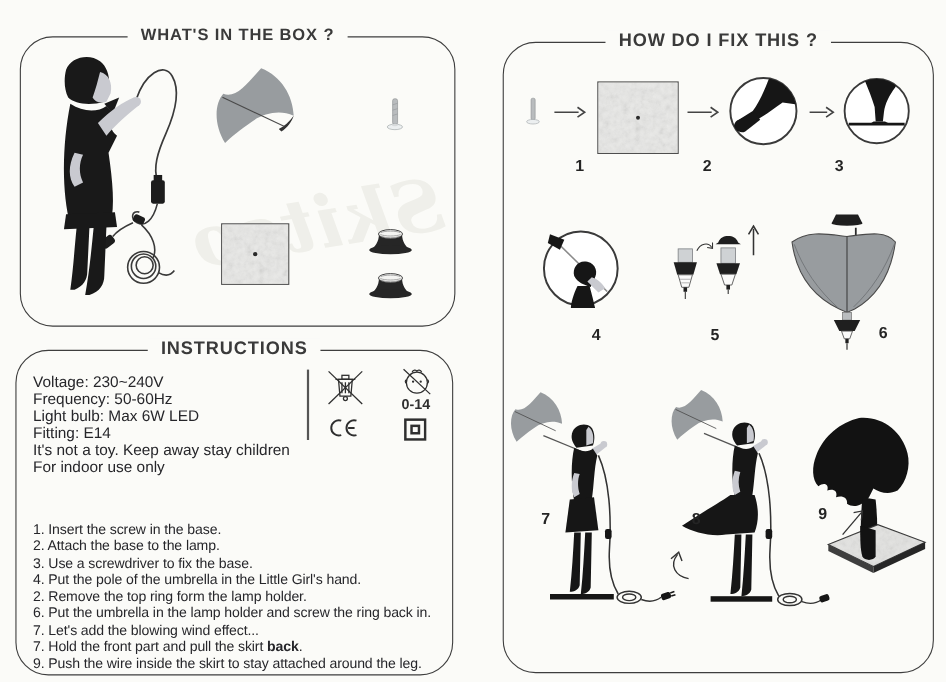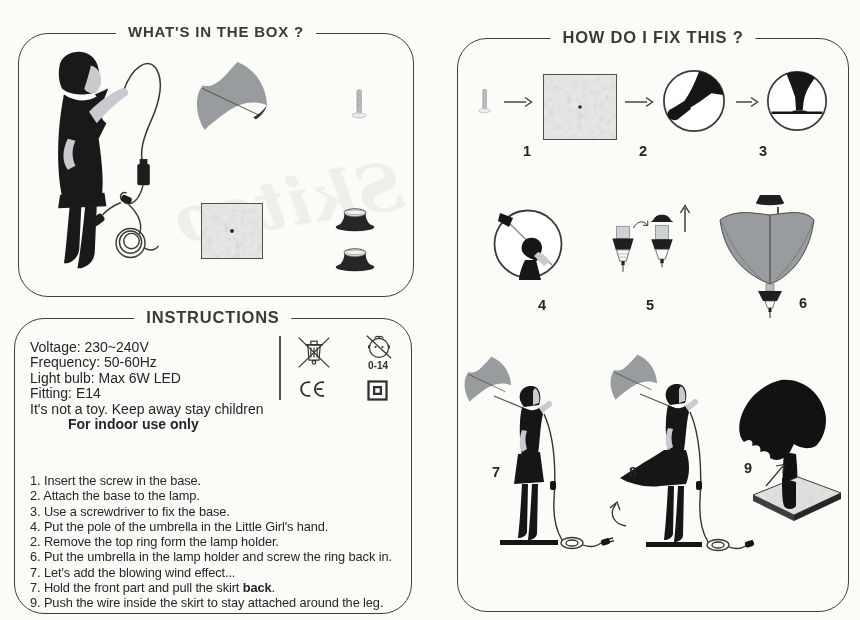--- a/index.html
+++ b/index.html
@@ -6,28 +6,28 @@
   .page{position:relative;width:860px;height:620px;background:#fbfbf8;
         font-family:"Liberation Sans",sans-serif;color:#26262a;overflow:hidden;}
   .box{position:absolute;border:1.6px solid #3e3e3e;border-radius:30px;background:transparent;}
   .legend{position:absolute;top:-11px;left:50%;transform:translateX(-50%);
           background:#fbfbf8;padding:0 12px;white-space:nowrap;font-weight:bold;
           color:#3a3a3a;letter-spacing:.8px;}
   .t15{font-size:15px;} .t17{font-size:16.5px;}
   .abs{position:absolute;}
   .num{position:absolute;font-weight:bold;font-size:14.5px;color:#242424;width:20px;text-align:center;}
   .specs{position:absolute;left:30px;top:340px;font-size:14px;line-height:15.4px;white-space:nowrap;}
-  .specs .bold{font-weight:bold;margin-left:38px;}
+  .specs .bold{font-weight:normal;}
   .steps{position:absolute;left:30px;top:437px;font-size:12.8px;line-height:15.3px;
          letter-spacing:-0.1px;white-space:nowrap;margin-top:36px;}
   .divider{position:absolute;left:279px;top:336px;width:1.6px;height:64px;background:#555;}
   .marble{position:absolute;border:1.6px solid #4e4e4e;background:#e9e9e7;}
   .marble svg{display:block;width:100%;height:100%;}
   .agelabel{position:absolute;left:356px;top:360px;width:44px;text-align:center;
-            font-size:10px;font-weight:bold;color:#2f2f2f;}
+            font-size:13px;font-weight:bold;color:#2f2f2f;}
   .watermark{position:absolute;left:150px;top:130px;width:240px;text-align:center;
              font-family:"DejaVu Serif",serif;font-style:italic;font-weight:bold;
              font-size:66px;color:rgba(170,172,150,0.14);
              transform:scaleX(-1) rotate(9deg);pointer-events:none;}
 </style>
 </head>
 <body>
 
 <div class="page">
 

